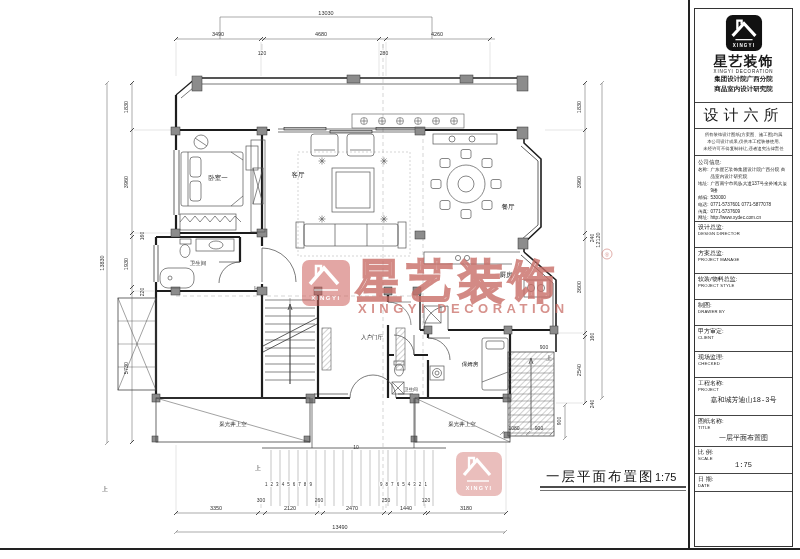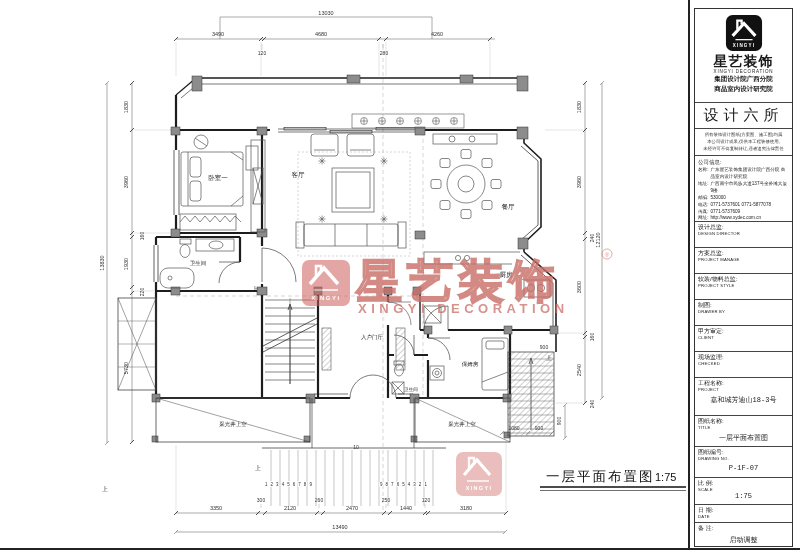--- a/index.html
+++ b/index.html
@@ -477,35 +477,26 @@
   <div class="tb-sec tb-field f34">
     <div class="tb-cn">工程名称:</div>
     <div class="tb-en">PROJECT</div>
     <div class="tb-val">嘉和城芳迪山18-3号</div>
   </div>
   <div class="tb-sec tb-field f30">
     <div class="tb-cn">图纸名称:</div>
     <div class="tb-en">TITLE</div>
     <div class="tb-val">一层平面布置图</div>
   </div>
-  <div class="tb-sec tb-field f30">
-    <div class="tb-cn">图纸编号:</div>
-    <div class="tb-en">DRAWING NO.</div>
-    <div class="tb-val">P-1F-07</div>
-  </div>
   <div class="tb-sec tb-field f24">
     <div class="tb-cn">比 例:</div>
     <div class="tb-en">SCALE</div>
     <div class="tb-val" style="margin-top:0">1:75</div>
   </div>
   <div class="tb-sec tb-field f18">
     <div class="tb-cn">日 期:</div>
     <div class="tb-en">DATE</div>
   </div>
-  <div class="tb-sec tb-field flast">
-    <div class="tb-cn">备 注:</div>
-    <div class="tb-val">启动调整</div>
-  </div>
  </div>
 </div>
 
 <div class="sheet-bottom-border"></div>
 </div>
 
 </body></html>

